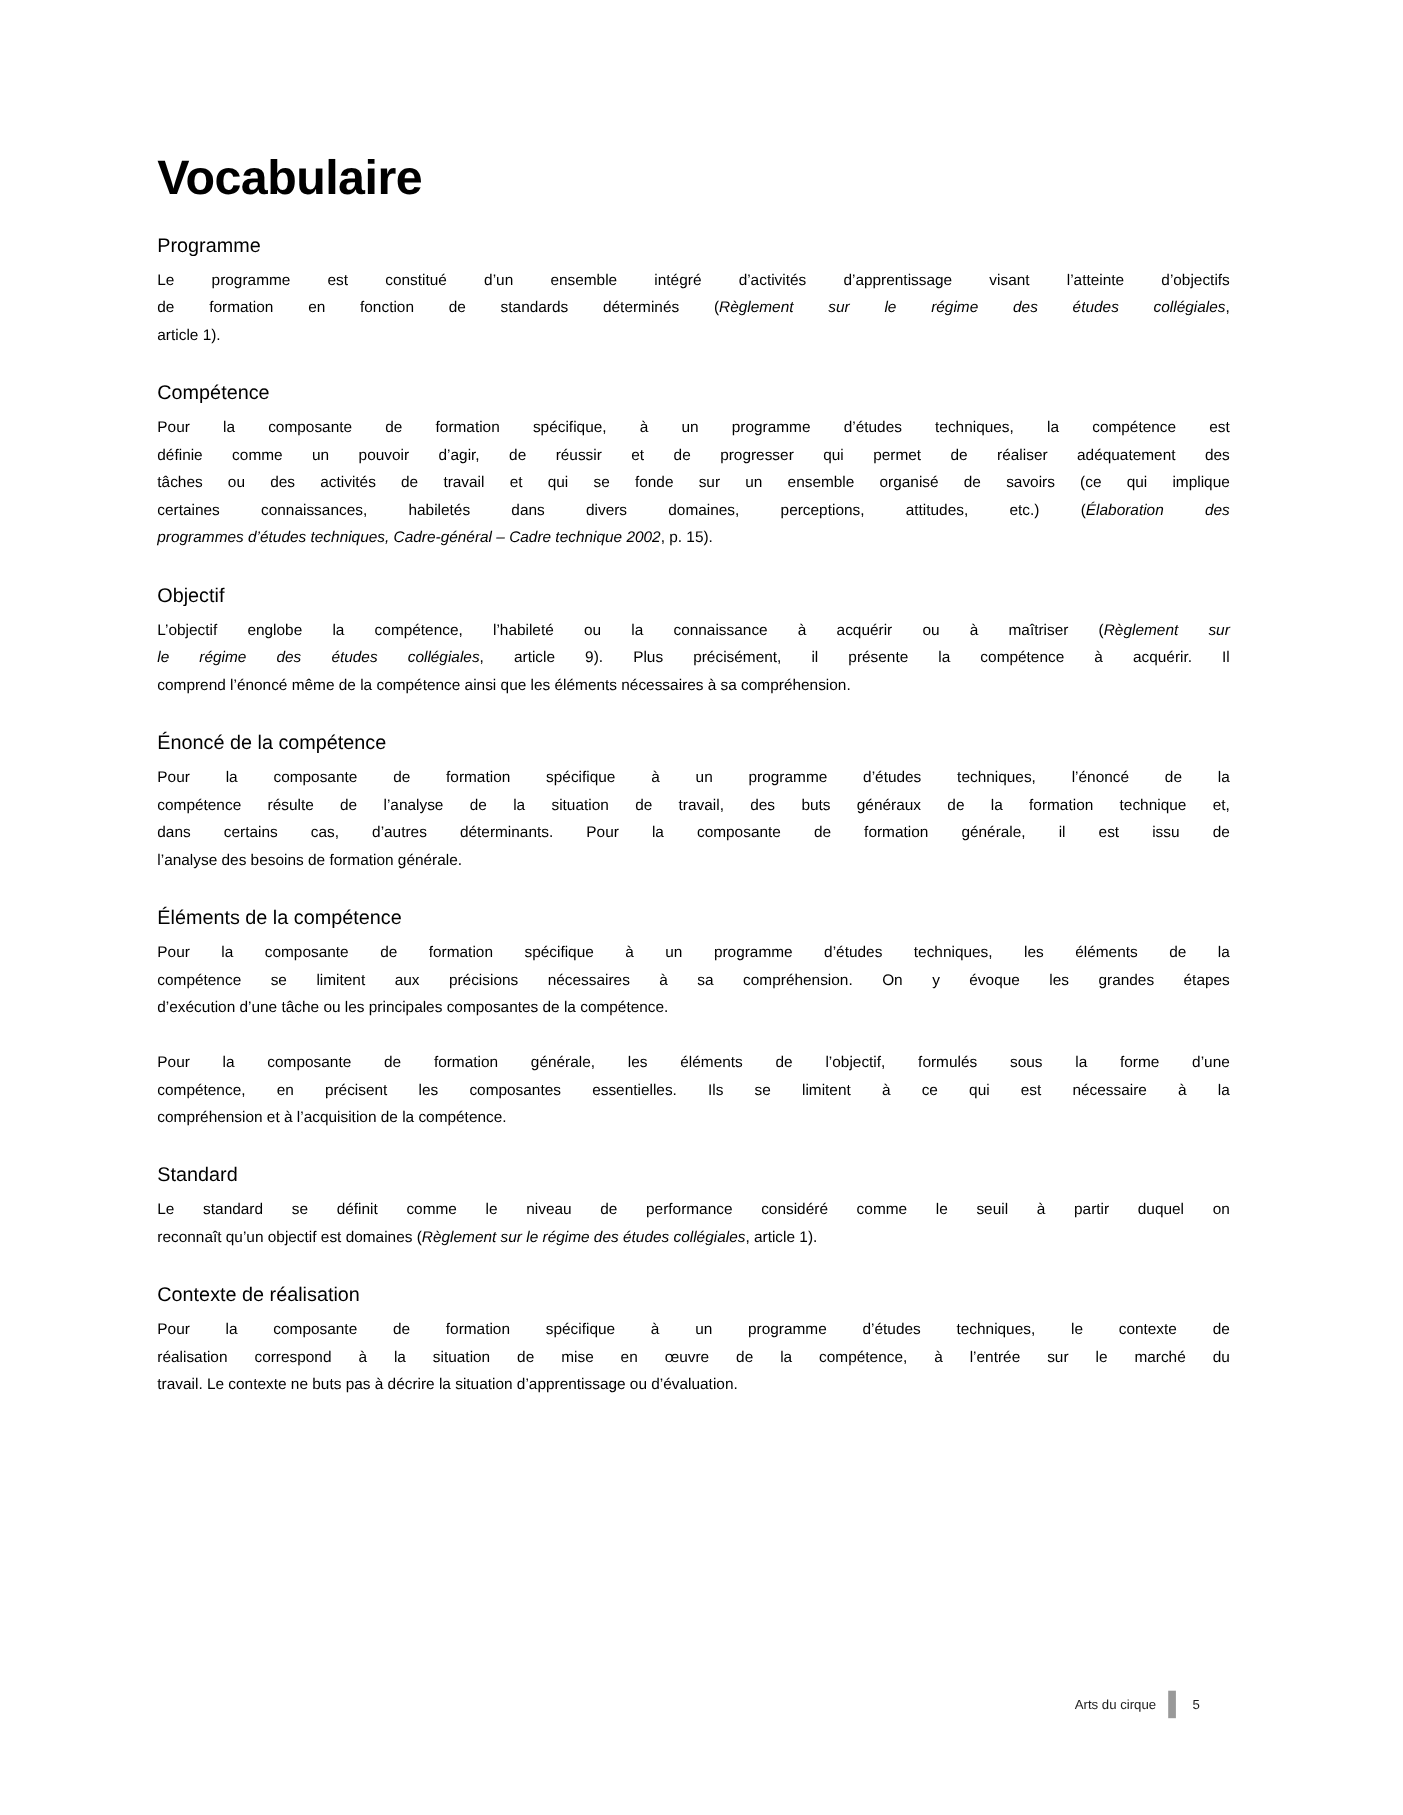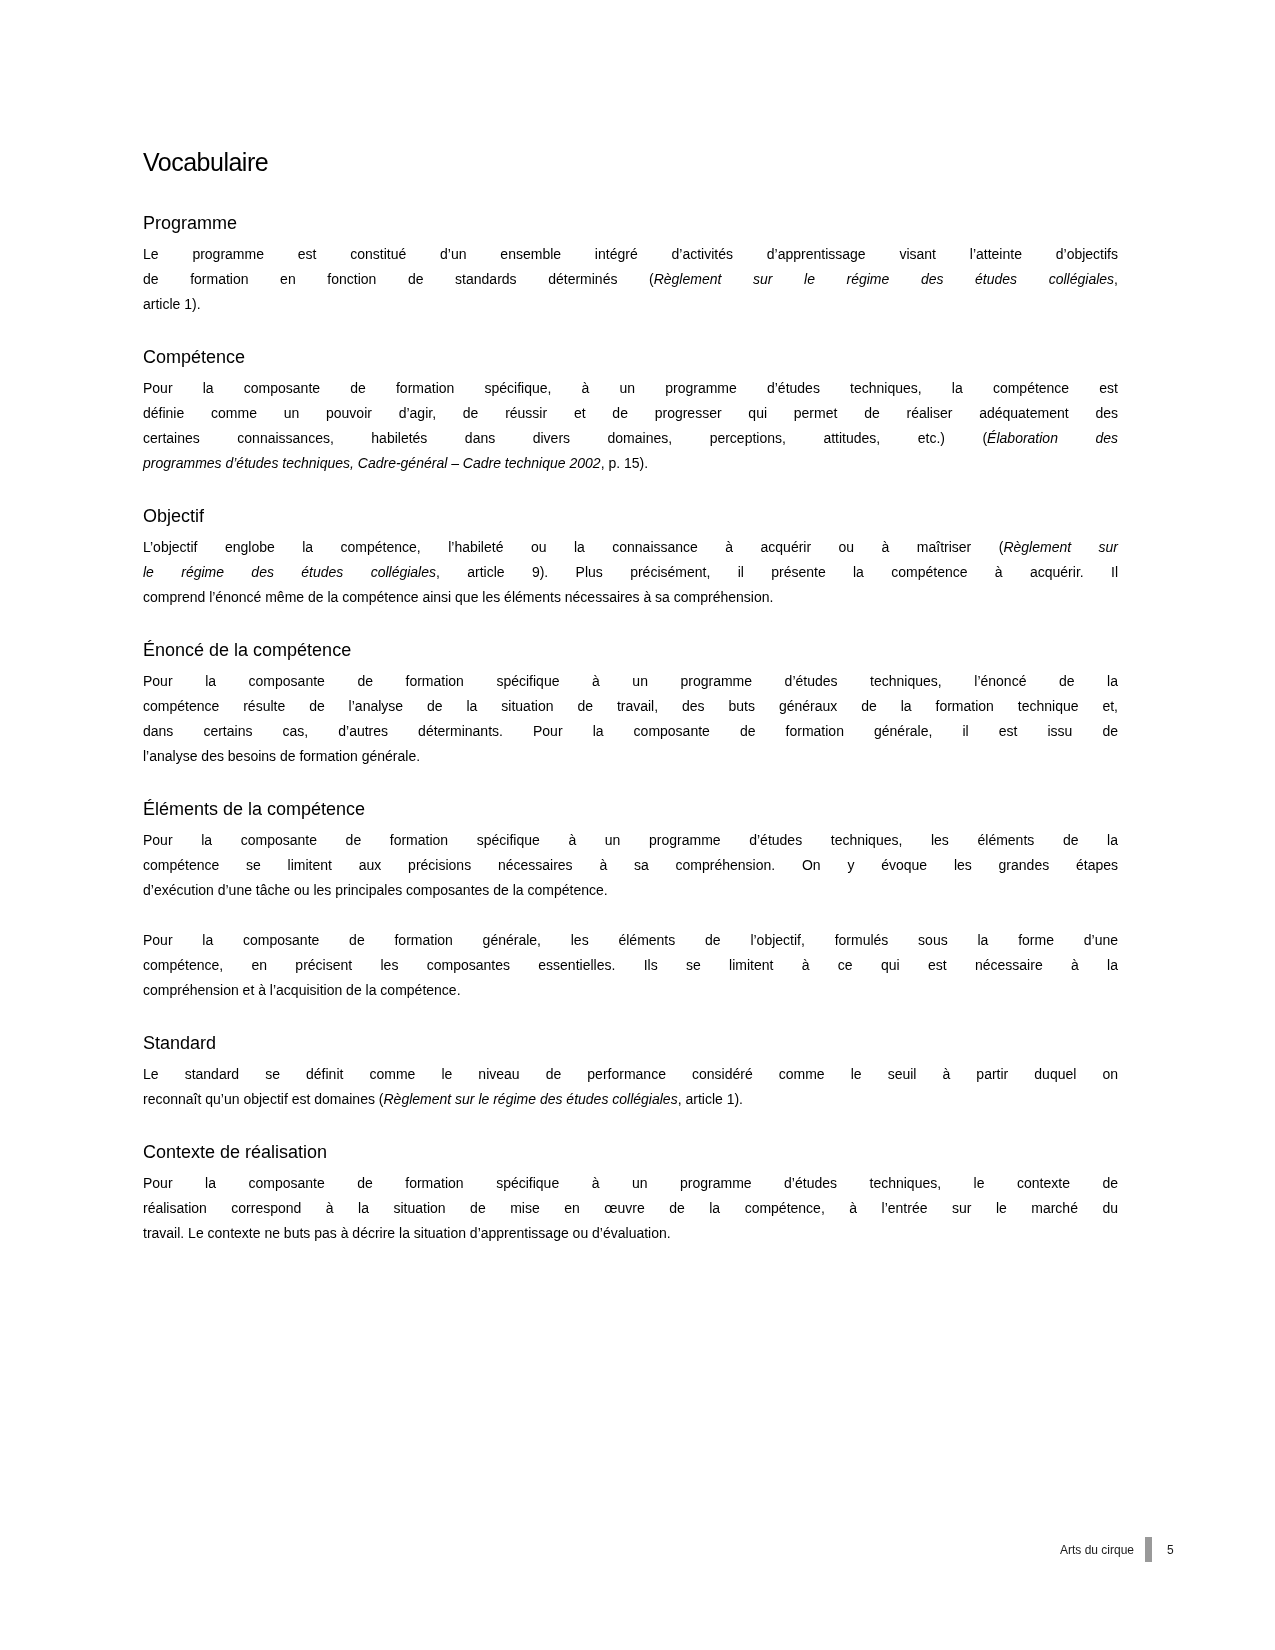--- a/index.html
+++ b/index.html
@@ -12,22 +12,22 @@
     color: #000000;
     overflow: hidden;
   }
   .content {
     position: absolute;
     left: 143px;
     top: 141px;
     width: 975px;
   }
   h1.doc-title {
-    font-size: 25px;
-    font-weight: normal;
+    font-size: 44px;
+    font-weight: bold;
     line-height: 42px;
     margin: 0 0 25px 0;
     letter-spacing: -0.5px;
   }
   section { margin-top: 28px; }
   h2.sec-heading {
     font-size: 18px;
     font-weight: normal;
     line-height: 25px;
     margin: 0 0 6px 0;
@@ -39,21 +39,21 @@
     line-height: 25px;
     text-align: justify;
     text-align-last: justify;
     white-space: nowrap;
   }
   .para .line:last-child { text-align-last: auto; }
   .it { font-style: italic; }
   .footer {
     position: absolute;
     top: 1537px;
-    left: 1060px;
+    left: 977px;
     height: 25px;
     display: flex;
     align-items: center;
   }
   .footer-label, .footer-page {
     font-size: 12px;
     line-height: 12px;
     color: #1a1a1a;
   }
   .footer-bar {
@@ -75,20 +75,21 @@
           <div class="line"><span>Le programme est constitué d’un ensemble intégré d’activités d’apprentissage visant l’atteinte d’objectifs</span></div>
           <div class="line"><span>de formation en fonction de standards déterminés (</span><span class="it">Règlement sur le régime des études collégiales</span><span>,</span></div>
           <div class="line"><span>article 1).</span></div>
         </div>
       </section>
       <section>
         <h2 class="sec-heading">Compétence</h2>
         <div class="para">
           <div class="line"><span>Pour la composante de formation spécifique, à un programme d’études techniques, la compétence est</span></div>
           <div class="line"><span>définie comme un pouvoir d’agir, de réussir et de progresser qui permet de réaliser adéquatement des</span></div>
+          <div class="line"><span>tâches ou des activités de travail et qui se fonde sur un ensemble organisé de savoirs (ce qui implique</span></div>
           <div class="line"><span>certaines connaissances, habiletés dans divers domaines, perceptions, attitudes, etc.) (</span><span class="it">Élaboration des</span></div>
           <div class="line"><span class="it">programmes d’études techniques, Cadre-général – Cadre technique 2002</span><span>, p. 15).</span></div>
         </div>
       </section>
       <section>
         <h2 class="sec-heading">Objectif</h2>
         <div class="para">
           <div class="line"><span>L’objectif englobe la compétence, l’habileté ou la connaissance à acquérir ou à maîtriser (</span><span class="it">Règlement sur</span></div>
           <div class="line"><span class="it">le régime des études collégiales</span><span>, article 9). Plus précisément, il présente la compétence à acquérir. Il</span></div>
           <div class="line"><span>comprend l’énoncé même de la compétence ainsi que les éléments nécessaires à sa compréhension.</span></div>

